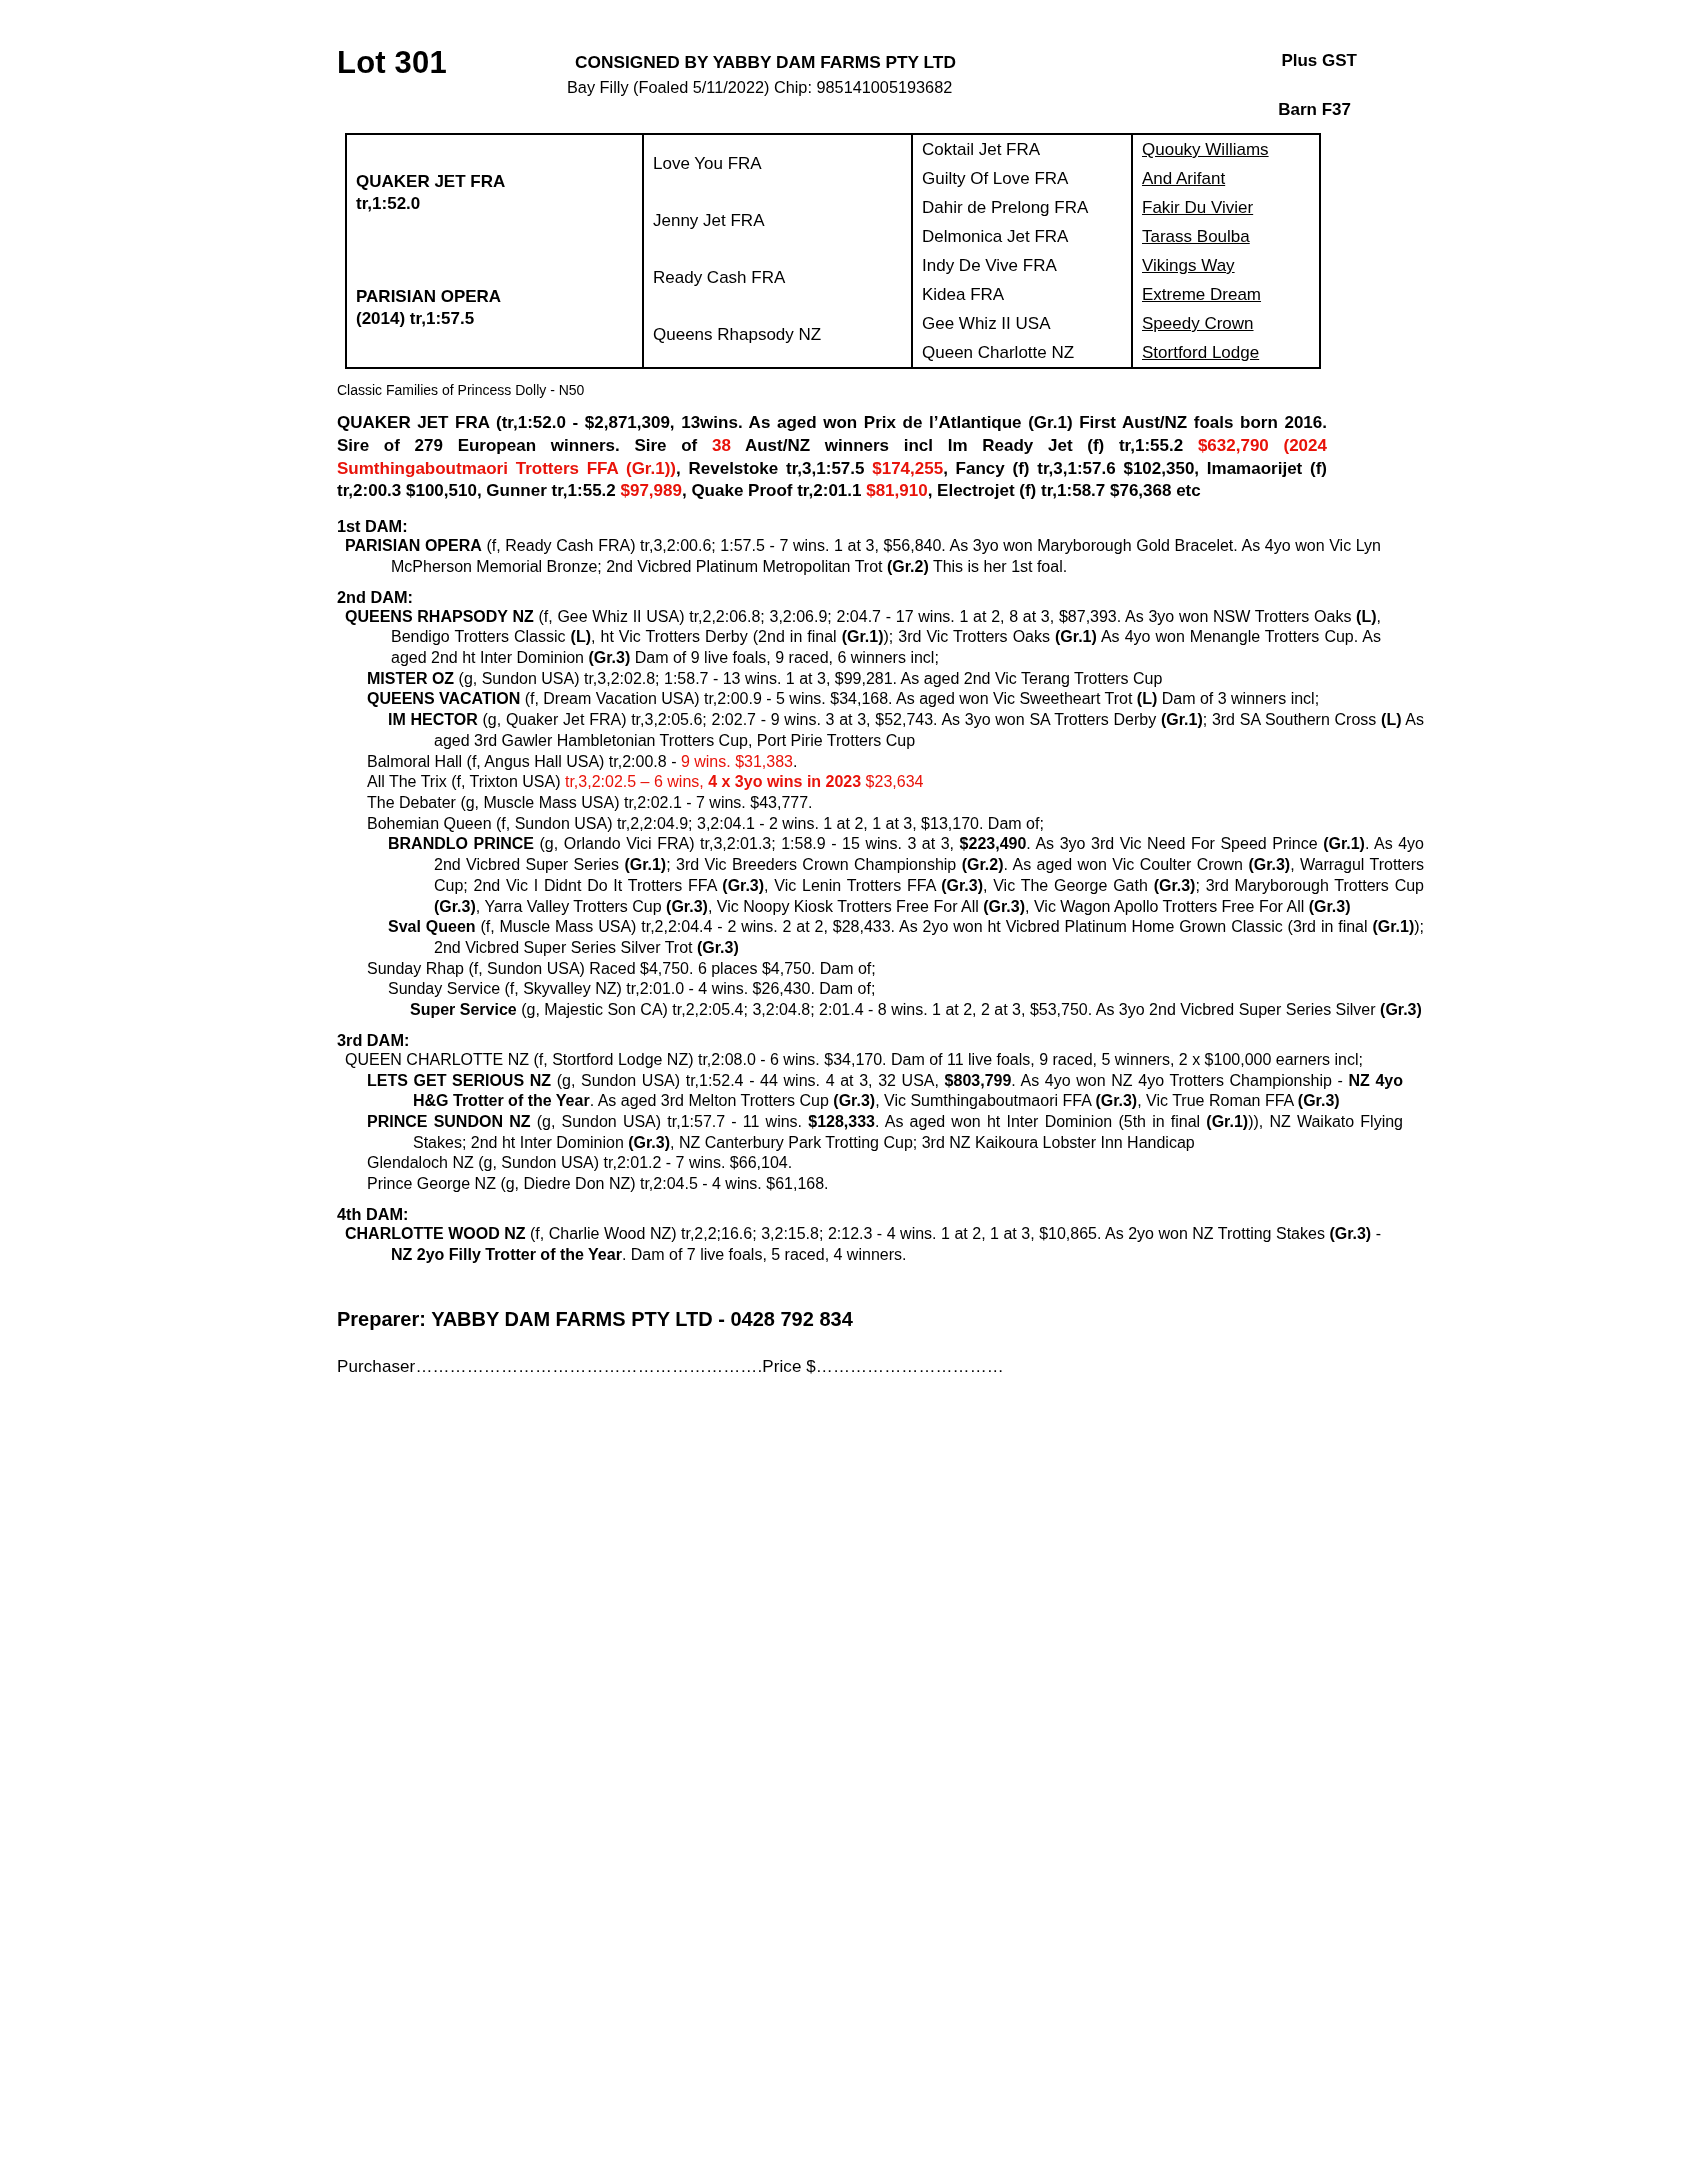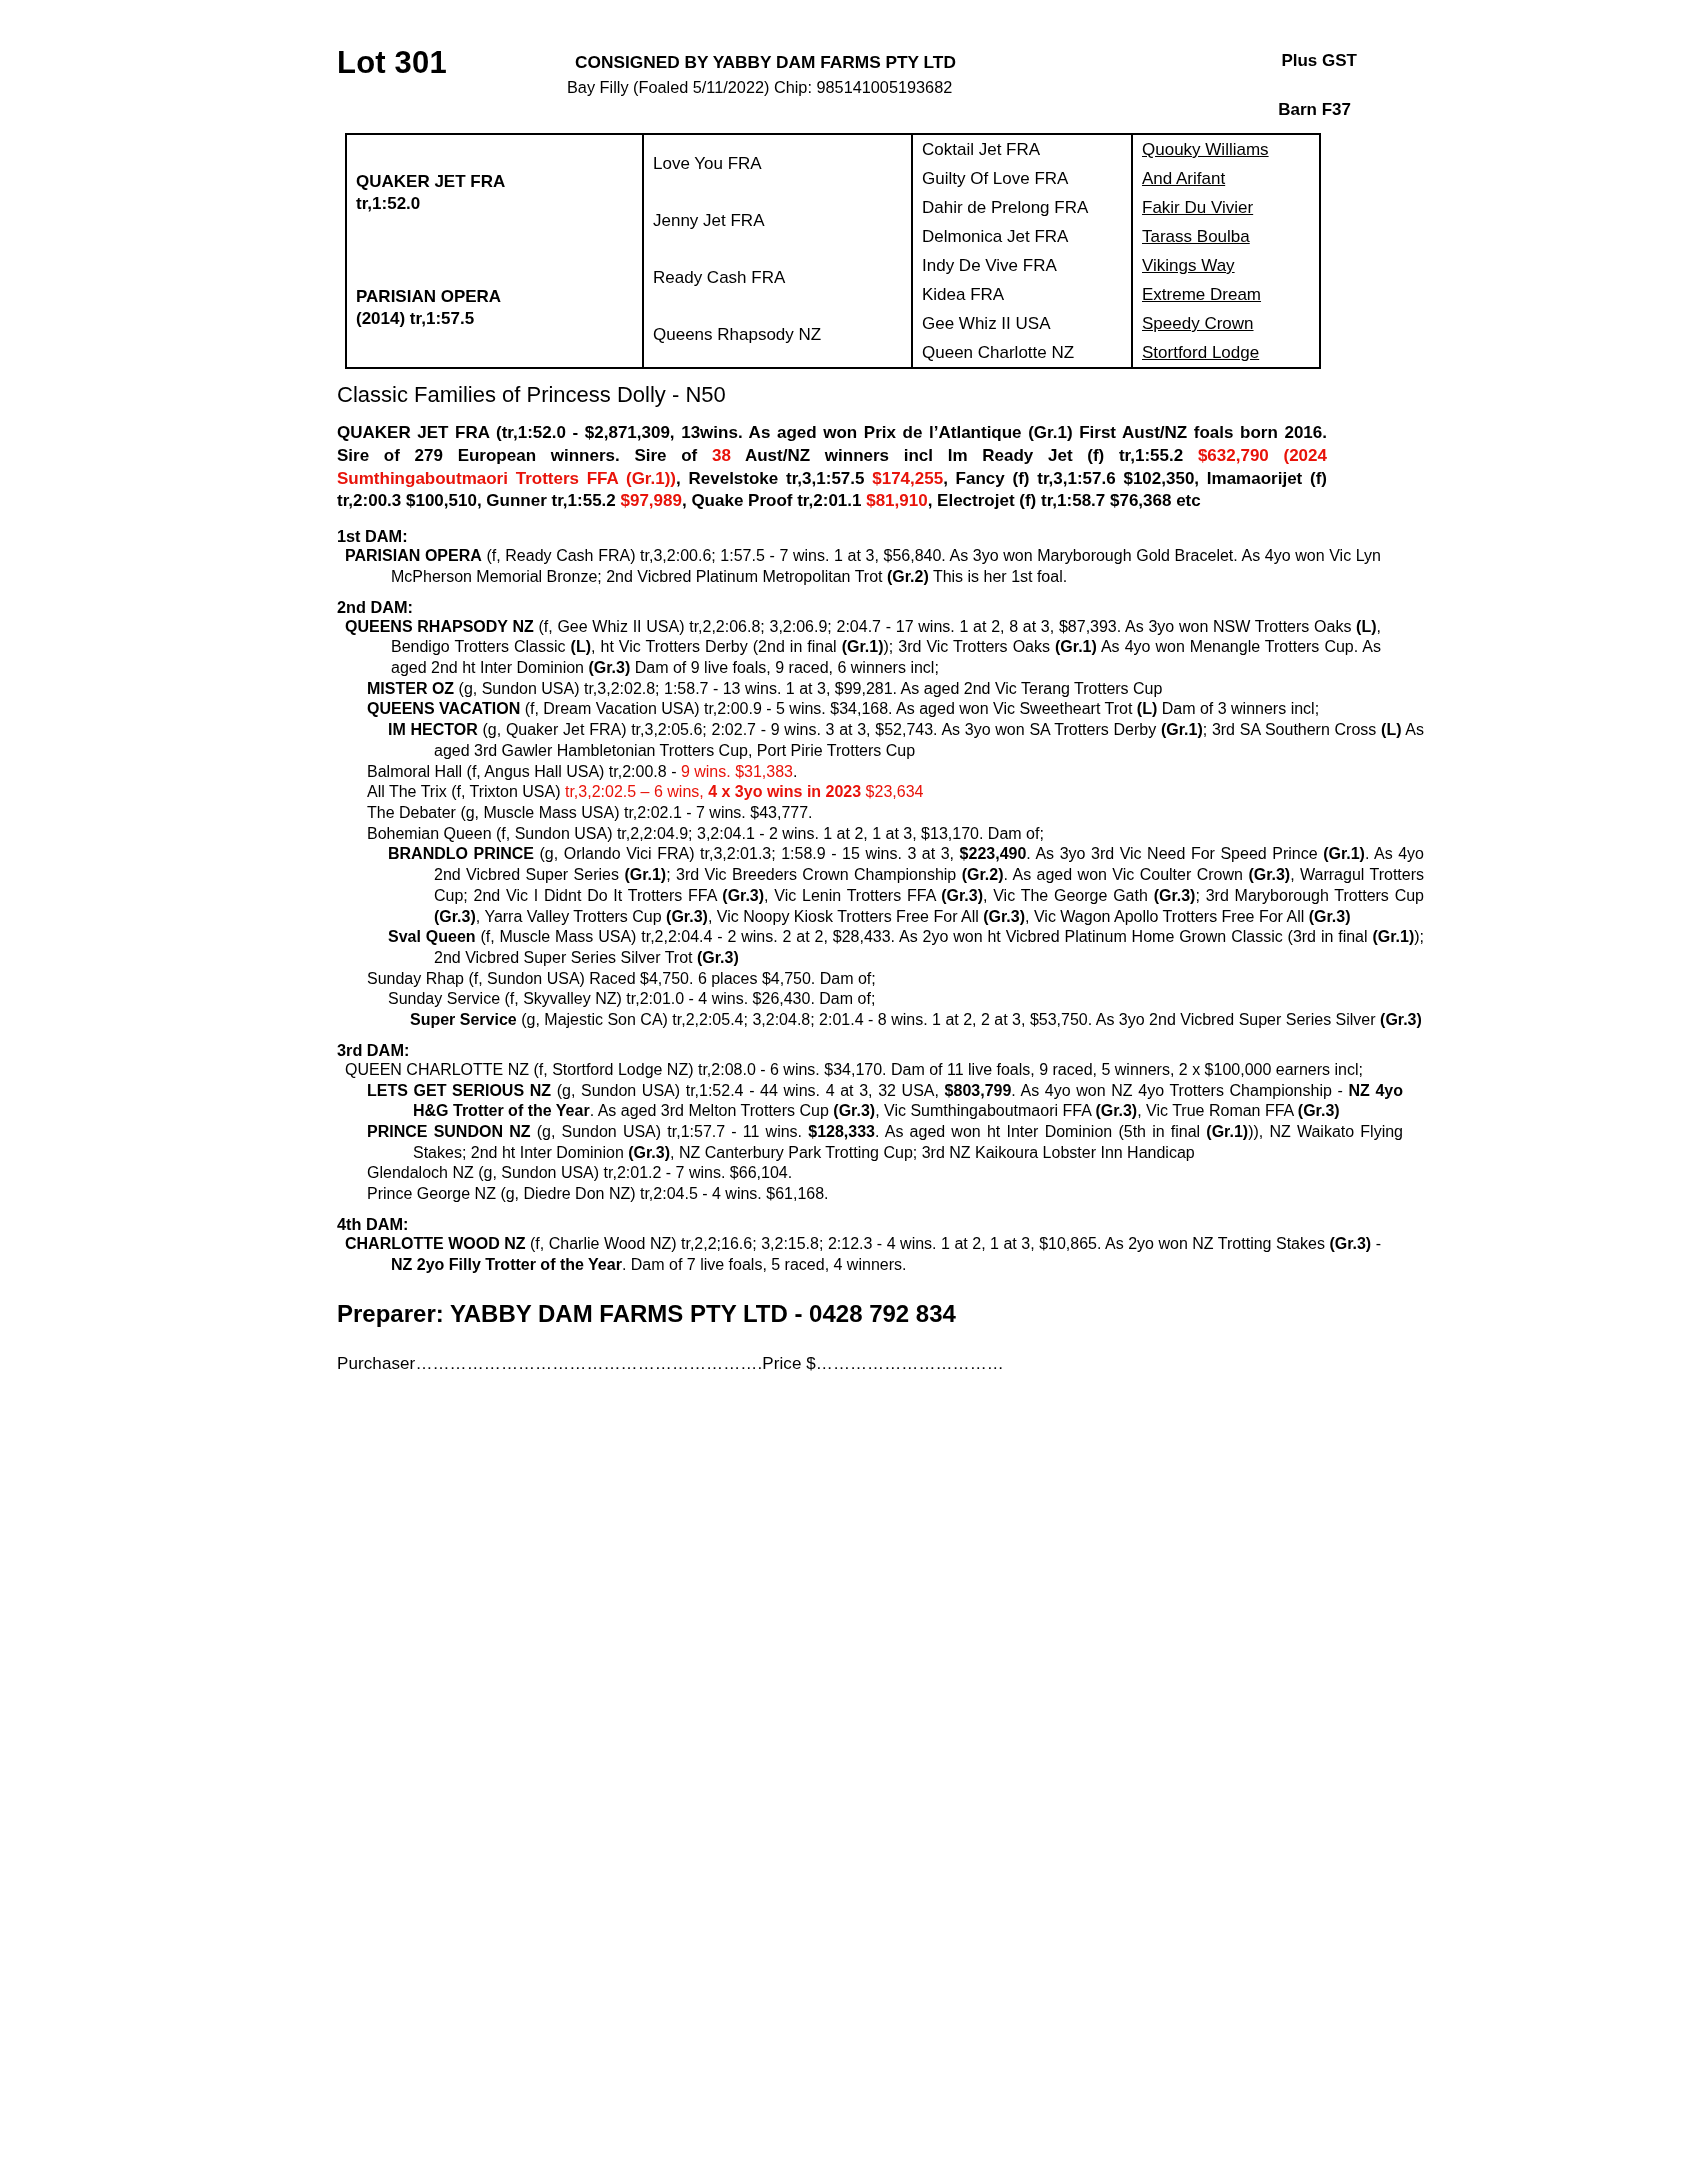--- a/index.html
+++ b/index.html
@@ -102,21 +102,21 @@
     display: flex;
     flex-direction: column;
     justify-content: center;
     padding-left: 9px;
     font-size: 17px;
     line-height: 1.25;
   }
 
   
   .classic {
-    font-size: 22px;
+    font-size: 14px;
     margin-top: 13px;
     margin-left: 0;
   }
   .sire-para {
     margin-top: 14px;
     font-size: 17px;
     font-weight: bold;
     line-height: 1.34;
     text-align: justify;
     width: 990px;
@@ -150,22 +150,22 @@
     font-size: 18px;
     font-weight: bold;
     line-height: 1.42;
     width: 980px;
     text-indent: 0px;
   }
   .eligible .l2 { padding-left: 87px; display: block; }
   .eligible .l3 { padding-left: 87px; display: block; }
 
   .preparer {
-    margin-top: 25px;
-    font-size: 24px;
+    margin-top: 43px;
+    font-size: 20px;
     font-weight: bold;
   }
   .purchaser {
     margin-top: 26px;
     font-size: 17px;
     letter-spacing: 0.1px;
   }
 </style>
 </head>
 <body>

